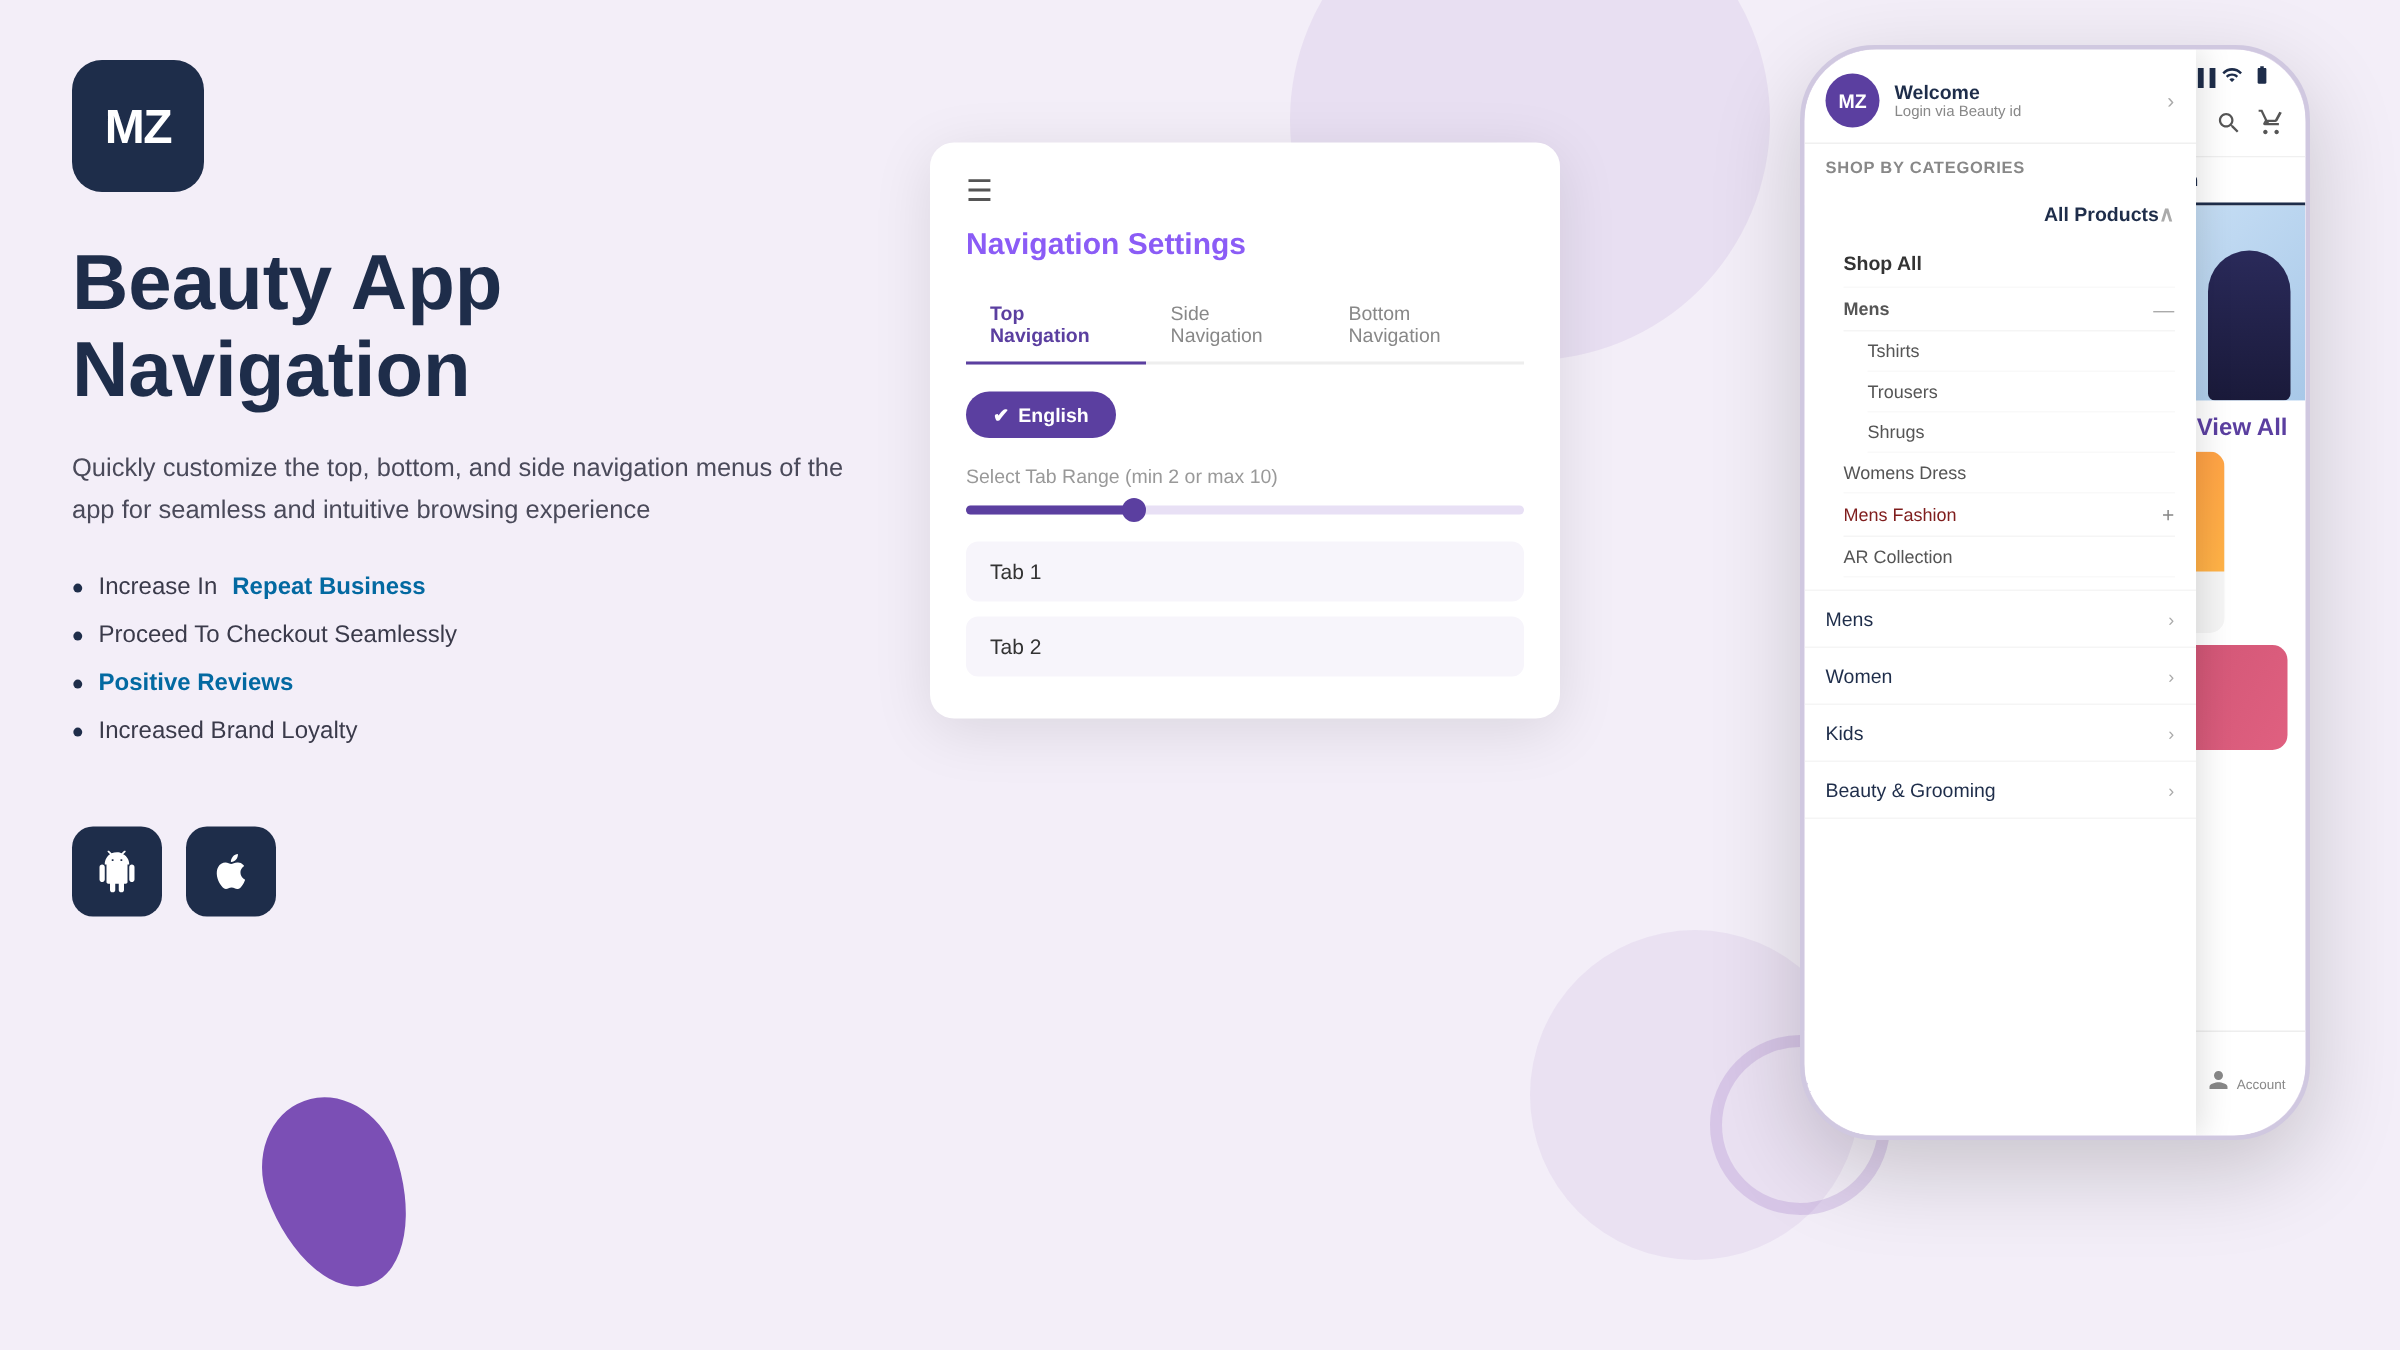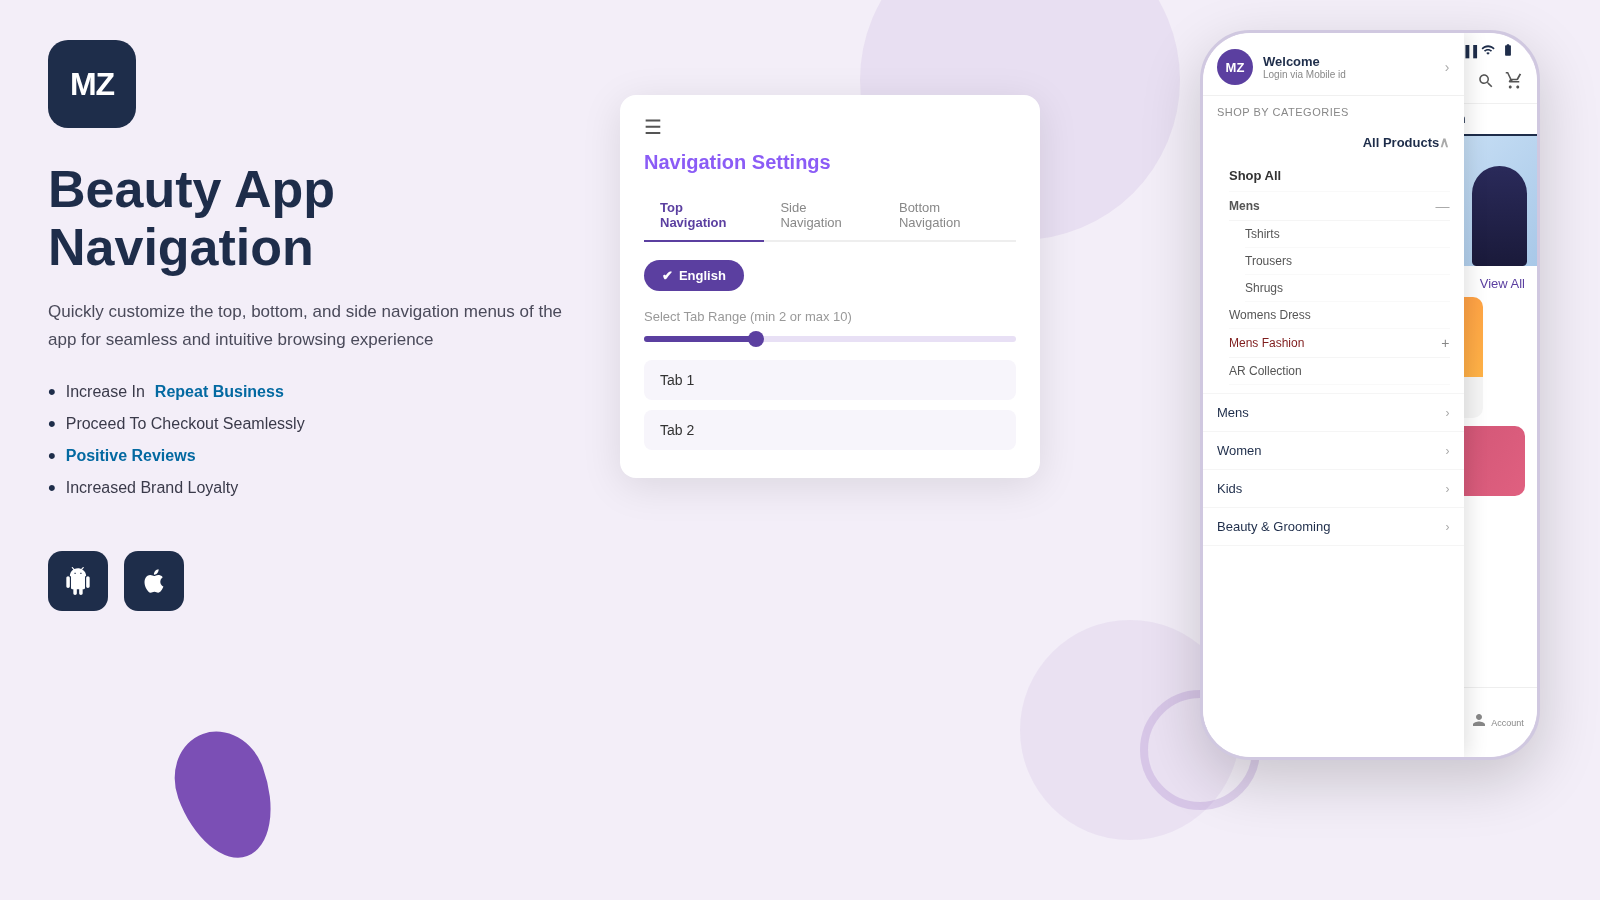--- a/index.html
+++ b/index.html
@@ -346,23 +346,23 @@
       justify-content: space-between;
       align-items: center;
       padding: 10px 12px 6px;
     }
     .section-title {
       font-size: 13px;
       font-weight: 700;
       color: #1e2d4a;
     }
     .view-all {
-      font-size: 13px;
+      font-size: 16px;
       color: #5b3fa0;
-      font-weight: 400;
+      font-weight: 700;
       text-align: right;
     }
     .product-row {
       display: flex;
       gap: 8px;
       padding: 0 12px;
       overflow: hidden;
     }
     .product-card {
       width: 130px;
@@ -480,21 +480,21 @@
       font-size: 10px; color: #888;
     }
     .drawer-chevron {
       margin-left: auto;
       color: #aaa;
       font-size: 14px;
     }
     .shop-by-cat {
       padding: 10px 14px 6px;
       font-size: 11px;
-      font-weight: 400;
+      font-weight: 700;
       color: #888;
       text-transform: uppercase;
       letter-spacing: 0.5px;
     }
     .drawer-category {
       padding: 0 14px;
       border-bottom: 1px solid #f5f5f5;
     }
     .cat-header {
       display: flex; align-items: center; justify-content: flex-end;
@@ -694,21 +694,21 @@
 
       <div class="side-drawer">
         <div class="drawer-panel">
 
           <div class="drawer-header">
             <div class="drawer-avatar">
               <span class="drawer-avatar-text">MZ</span>
             </div>
             <div>
               <div class="drawer-welcome">Welcome</div>
-              <div class="drawer-login">Login via Mobile id</div>
+              <div class="drawer-login">Login via Beauty id</div>
             </div>
             <span class="drawer-chevron">›</span>
           </div>
 
           <div class="shop-by-cat">Shop by categories</div>
 
           <div class="drawer-category">
             <div class="cat-header">
               <span>All Products</span>
               <span class="cat-toggle">∧</span>

